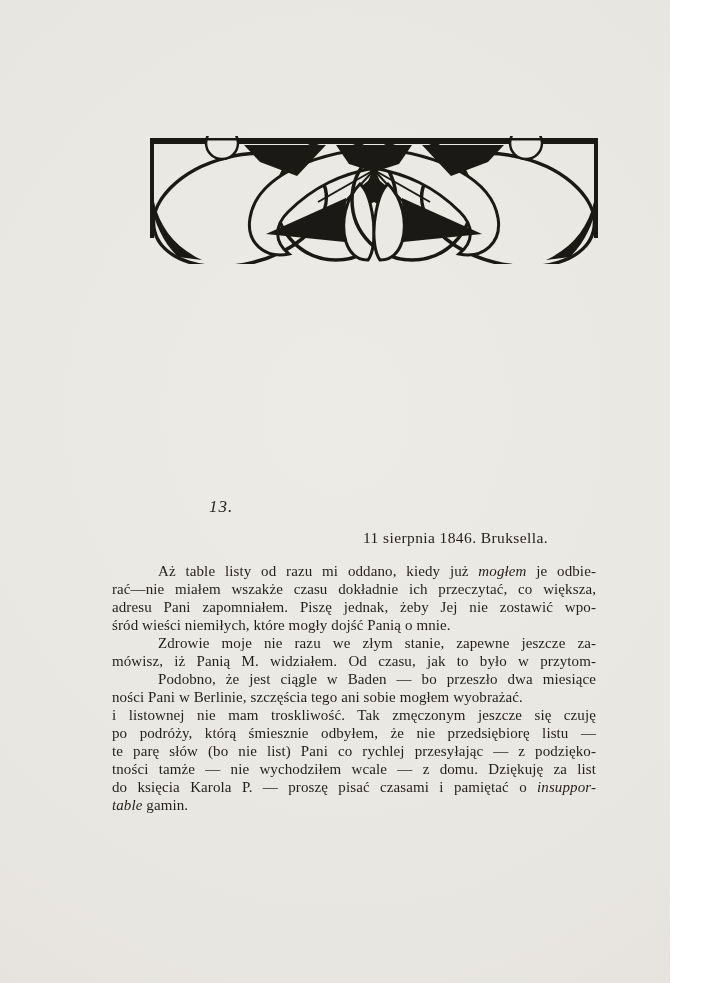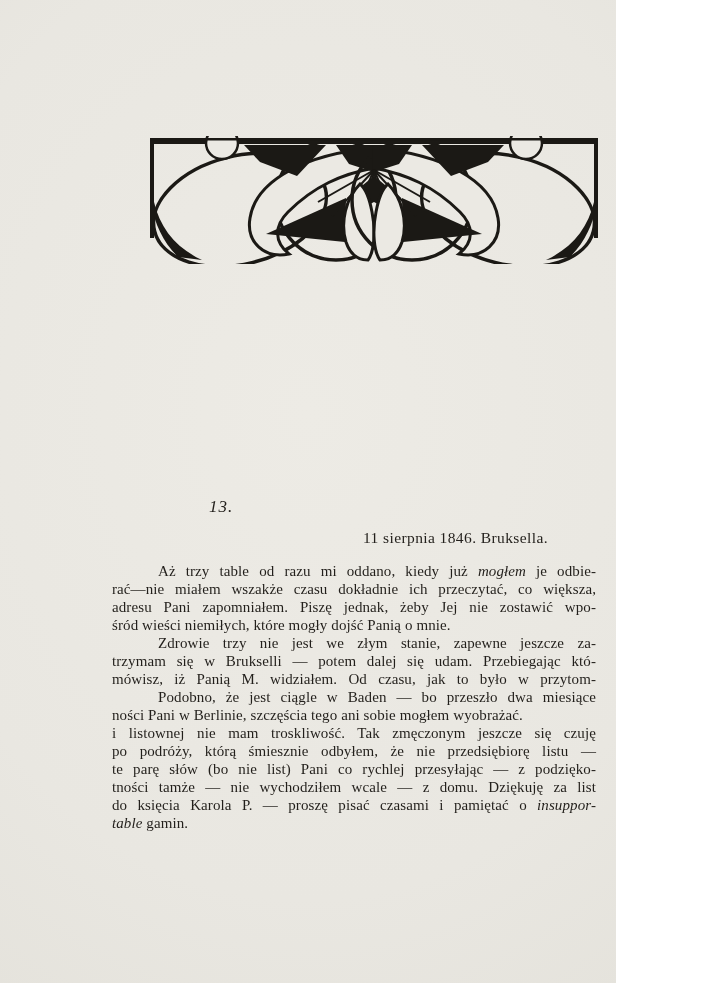--- a/index.html
+++ b/index.html
@@ -1,18 +1,18 @@
 <!DOCTYPE html>
 <html><head>
 <meta charset="utf-8">
 <style>
   html, body { margin: 0; padding: 0; }
   .page {
     position: relative;
-    width: 616px;
+    width: 670px;
     height: 983px;
     background: radial-gradient(ellipse 120% 90% at 50% 42%, #edebe5 0%, #e9e7e1 55%, #e3e1da 88%, #dedcd5 100%);
     font-family: "Liberation Serif", "DejaVu Serif", serif;
     color: #221f1b;
     overflow: hidden;
   }
   .ornament {
     position: absolute;
     left: 148px;
     top: 136px;
@@ -97,26 +97,25 @@
     <circle cx="378" cy="7" r="16" fill="#ebe9e3" stroke="#1b1915" stroke-width="2.5"></circle>
 
     <rect x="2" y="2" width="448" height="2.5" fill="#1b1915"></rect>
   </svg>
 
   <div class="section-number">13.</div>
 
   <div class="dateline">11 sierpnia 1846. Bruksella.</div>
 
   <div class="letter-body">
-      <div class="line first"><span>Aż trzy table od razu mi oddano, kiedy już </span><em>mogłem</em><span> je odbie-</span></div>
+      <div class="line first"><span>Aż table listy od razu mi oddano, kiedy już </span><em>mogłem</em><span> je odbie-</span></div>
       <div class="line"><span>rać—nie miałem wszakże czasu dokładnie ich przeczytać, co większa,</span></div>
       <div class="line"><span>adresu Pani zapomniałem. Piszę jednak, żeby Jej nie zostawić wpo-</span></div>
       <div class="line end"><span>śród wieści niemiłych, które mogły dojść Panią o mnie.</span></div>
-      <div class="line first"><span>Zdrowie trzy nie jest we złym stanie, zapewne jeszcze za-</span></div>
-      <div class="line"><span>trzymam się w Brukselli — potem dalej się udam. Przebiegając któ-</span></div>
+      <div class="line first"><span>Zdrowie moje nie razu we złym stanie, zapewne jeszcze za-</span></div>
       <div class="line"><span>mówisz, iż Panią M. widziałem.  Od czasu, jak to było w przytom-</span></div>
       <div class="line first"><span>Podobno, że jest ciągle w Baden — bo przeszło dwa miesiące</span></div>
       <div class="line end"><span>ności Pani w Berlinie, szczęścia tego ani sobie mogłem wyobrażać.</span></div>
       <div class="line"><span>i listownej nie mam troskliwość.  Tak zmęczonym jeszcze się czuję</span></div>
       <div class="line"><span>po podróży, którą śmiesznie odbyłem,  że nie przedsiębiorę  listu —</span></div>
       <div class="line"><span>te parę słów (bo nie list) Pani co rychlej przesyłając — z podzięko-</span></div>
       <div class="line"><span>tności tamże — nie wychodziłem wcale — z domu.  Dziękuję za list</span></div>
       <div class="line"><span>do księcia Karola P. — proszę pisać czasami i pamiętać o </span><em>insuppor-</em></div>
       <div class="line end"><em>table</em><span> gamin.</span></div>
     </div>

